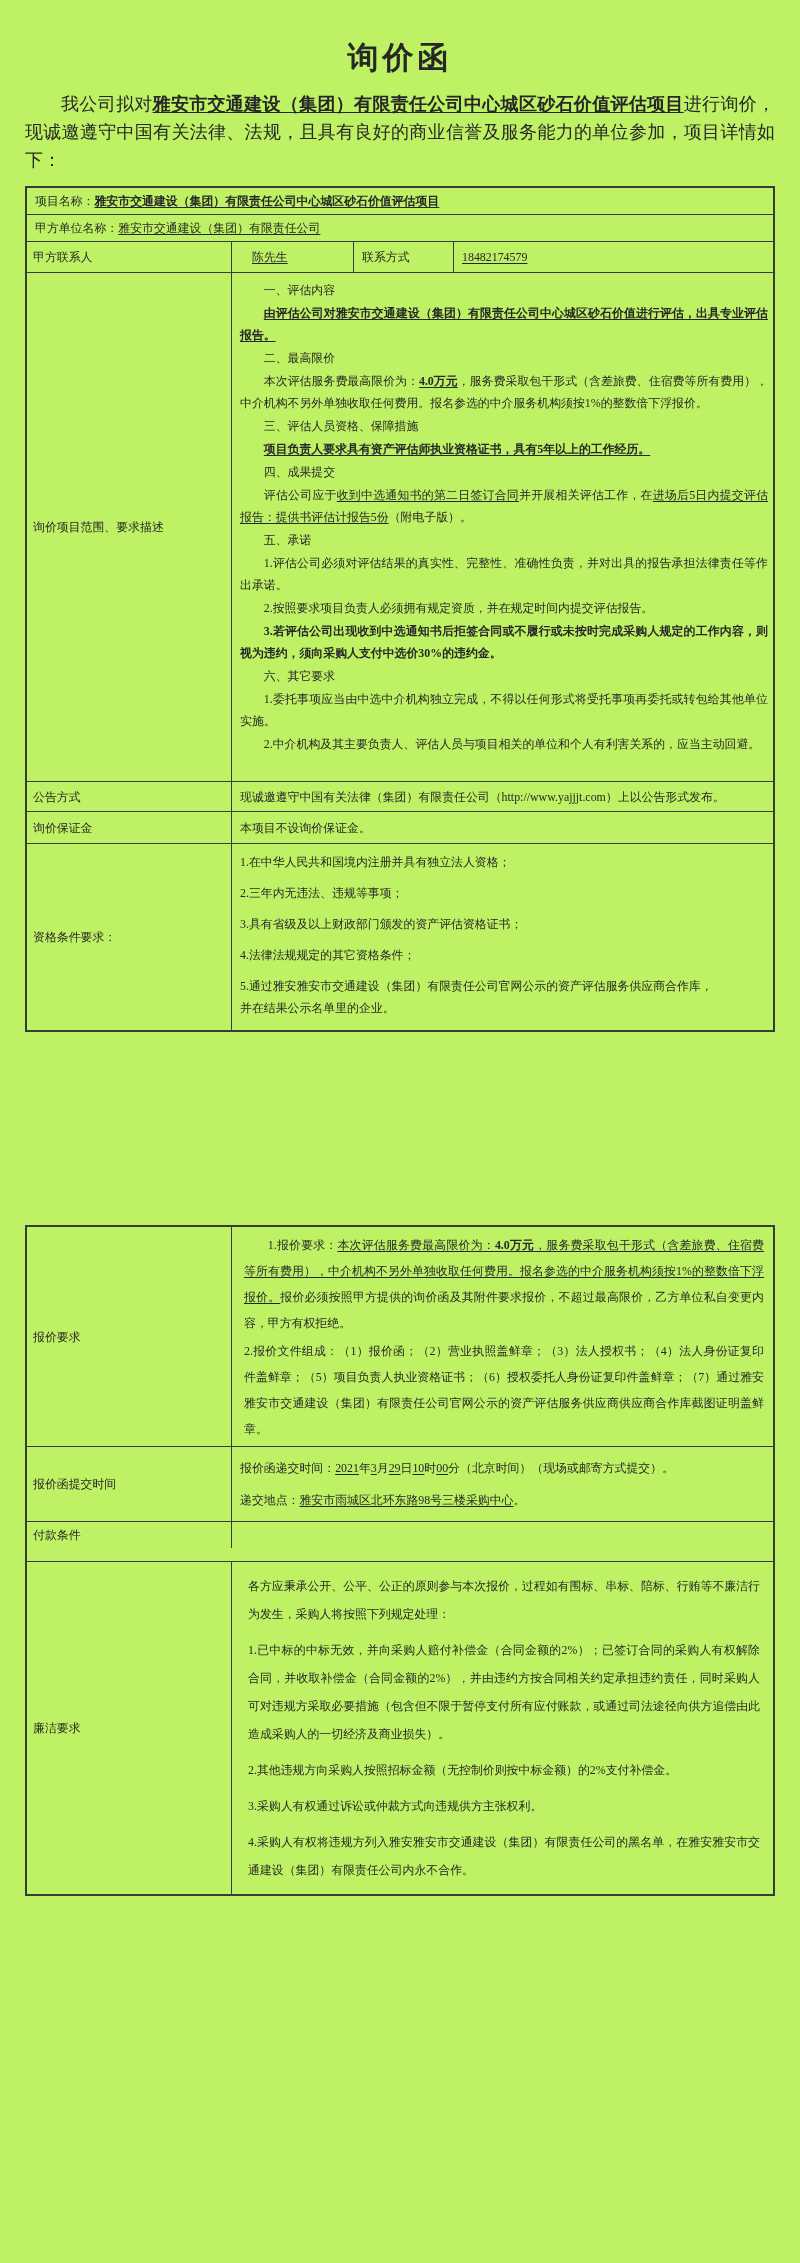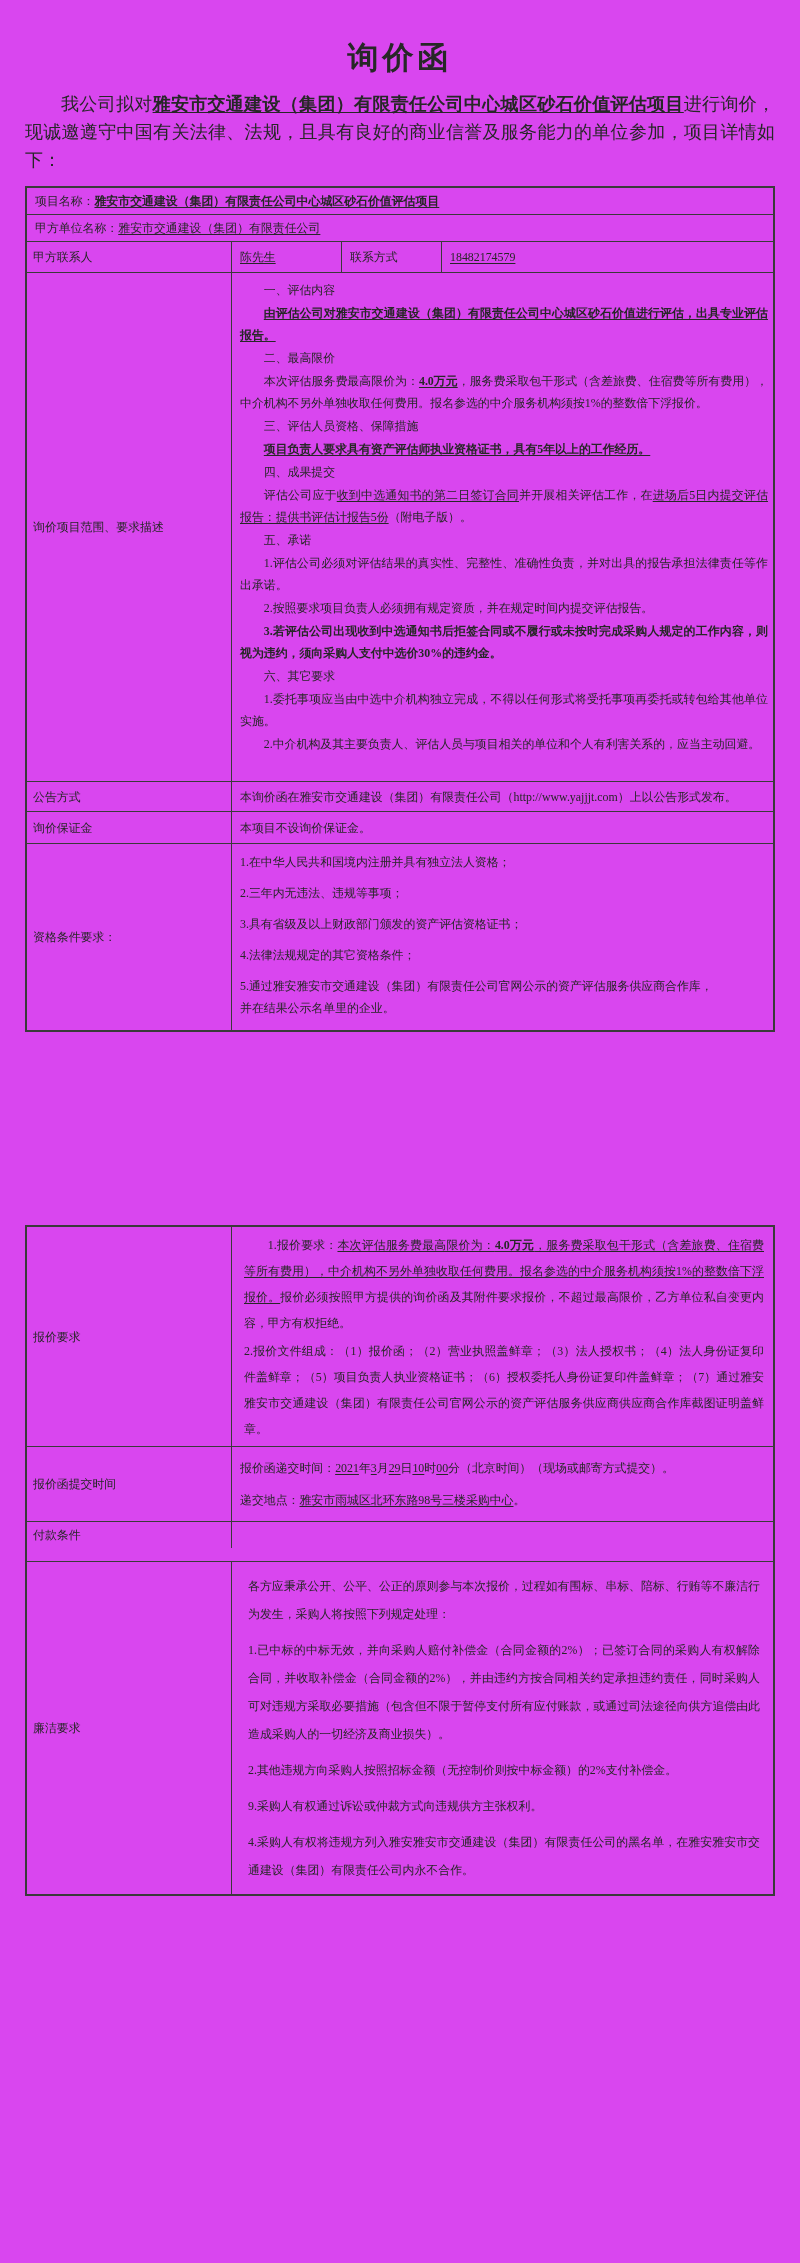--- a/index.html
+++ b/index.html
@@ -1,18 +1,18 @@
 <!DOCTYPE html>
 <html><head>
 <meta charset="utf-8">
 <style>
   * { box-sizing: border-box; }
   html,body { margin:0; padding:0; background:#ffffff; }
   .page {
-    width:800px; height:2263px; background:#d946ef; overflow:hidden;
+    width:800px; height:2263px; background:#bef264; overflow:hidden;
     font-family:"Liberation Serif","DejaVu Serif",serif;
     color:#272727; position:relative;
   }
   .doc-title {
     margin:0; padding-top:36px; text-align:center;
     font-size:31px; font-weight:bold; letter-spacing:4px; line-height:44px;
   }
   .intro {
     margin:10px 25px 0 25px; font-size:18px; line-height:28px;
     text-indent:2em; text-align:justify;
@@ -26,21 +26,21 @@
   .t-row + .t-row { border-top:1px solid #3a3a3a; }
   .t-label {
     width:205px; flex:none; border-right:1px solid #3a3a3a;
     display:flex; align-items:center; padding:2px 6px;
   }
   .t-label.lh-wide { line-height:34px; }
   .t-content { flex:1; padding:2px 5px 2px 8px; overflow:hidden; }
   .t-content.v-center { display:flex; align-items:center; }
   .t-full { flex:1; padding:2px 8px; display:flex; align-items:center; }
   .cell-sm { flex:none; border-right:1px solid #3a3a3a; display:flex; align-items:center; padding:2px 8px; }
-  .w110 { width:110px; }
+  .w110 { width:110px;margin-left:12px; }
   .w100 { width:100px; }
   .cell-rest { flex:1; display:flex; align-items:center; padding:2px 8px; }
   .r-project { min-height:23px; }
   .r-party { min-height:25px; }
   .r-contact { min-height:31px; }
   .r-scope .t-content { min-height:508px; padding-top:5px; }
   .r-announce { min-height:30px; }
   .r-deposit { min-height:32px; }
   .r-qual .t-content { min-height:178px; padding-top:7px; }
   .r-quote .t-content { min-height:181px; line-height:26px; padding-top:3px; }
@@ -112,21 +112,21 @@
           <p class="para indent"><span>2.按照要求项目负责人必须拥有规定资质，并在规定时间内提交评估报告。</span></p>
           <p class="para indent"><span class="b">3.若评估公司出现收到中选通知书后拒签合同或不履行或未按时完成采购人规定的工作内容，则视为违约，须向采购人支付中选价30%的违约金。</span></p>
           <p class="para indent"><span>六、其它要求</span></p>
           <p class="para indent"><span>1.委托事项应当由中选中介机构独立完成，不得以任何形式将受托事项再委托或转包给其他单位实施。</span></p>
           <p class="para indent"><span>2.中介机构及其主要负责人、评估人员与项目相关的单位和个人有利害关系的，应当主动回避。</span></p>
         </div>
     </div>
 
     <div class="t-row r-announce">
       <div class="t-label">公告方式</div>
-      <div class="t-content v-center">本询价函在雅安市交通建设（集团）有限责任公司（http://www.yajjjt.com）上以公告形式发布。</div>
+      <div class="t-content v-center">现诚邀遵守中国有关法律（集团）有限责任公司（http://www.yajjjt.com）上以公告形式发布。</div>
     </div>
 
     <div class="t-row r-deposit">
       <div class="t-label">询价保证金</div>
       <div class="t-content v-center">本项目不设询价保证金。</div>
     </div>
 
     <div class="t-row r-qual">
       <div class="t-label">资格条件要求：</div>
       <div class="t-content">
@@ -165,20 +165,20 @@
     <div class="t-row r-pay">
       <div class="t-label">付款条件</div>
     </div>
 
     <div class="t-row r-integrity">
       <div class="t-label">廉洁要求</div>
       <div class="t-content">
           <p class="para"><span>各方应秉承公开、公平、公正的原则参与本次报价，过程如有围标、串标、陪标、行贿等不廉洁行为发生，采购人将按照下列规定处理：</span></p>
           <p class="para"><span>1.已中标的中标无效，并向采购人赔付补偿金（合同金额的2%）；已签订合同的采购人有权解除合同，并收取补偿金（合同金额的2%），并由违约方按合同相关约定承担违约责任，同时采购人可对违规方采取必要措施（包含但不限于暂停支付所有应付账款，或通过司法途径向供方追偿由此造成采购人的一切经济及商业损失）。</span></p>
           <p class="para"><span>2.其他违规方向采购人按照招标金额（无控制价则按中标金额）的2%支付补偿金。</span></p>
-          <p class="para"><span>9.采购人有权通过诉讼或仲裁方式向违规供方主张权利。</span></p>
+          <p class="para"><span>3.采购人有权通过诉讼或仲裁方式向违规供方主张权利。</span></p>
           <p class="para"><span>4.采购人有权将违规方列入雅安雅安市交通建设（集团）有限责任公司的黑名单，在雅安雅安市交通建设（集团）有限责任公司内永不合作。</span></p>
         </div>
     </div>
 
   </div>
 
 </div>
 
 </body></html>

